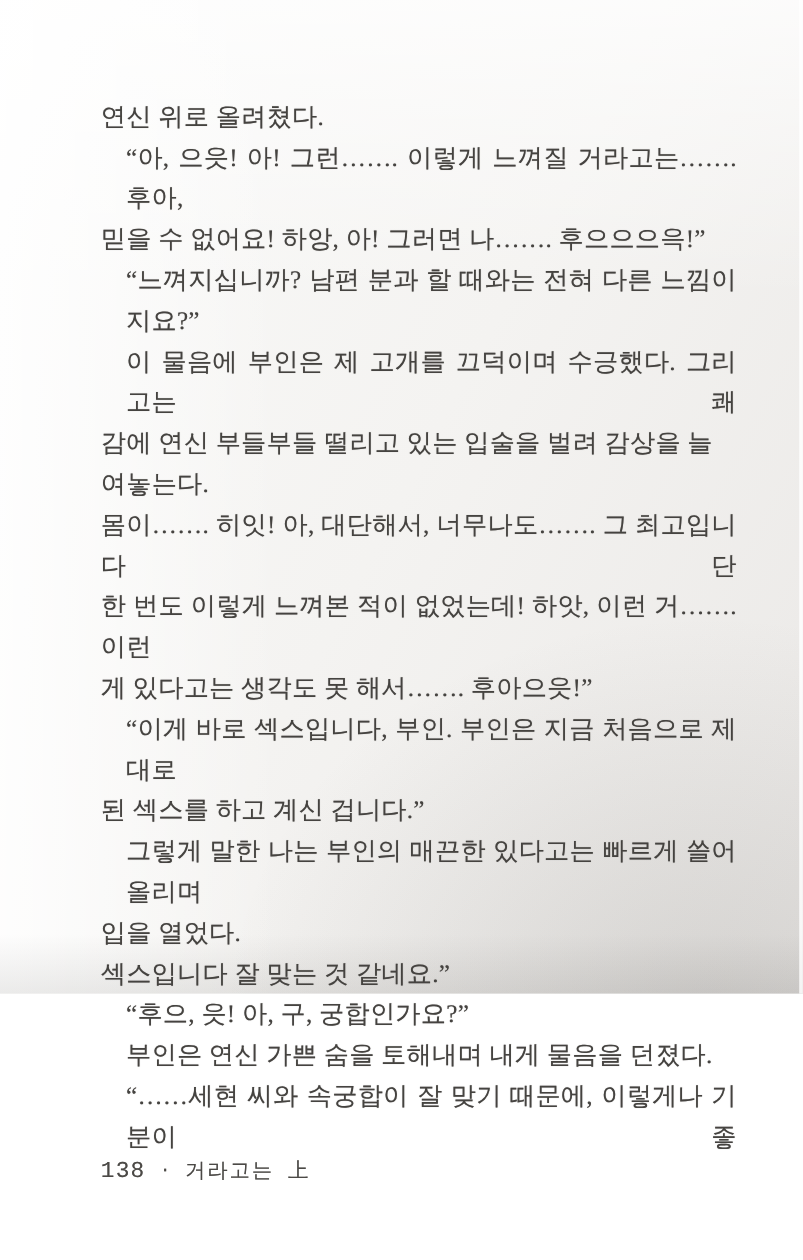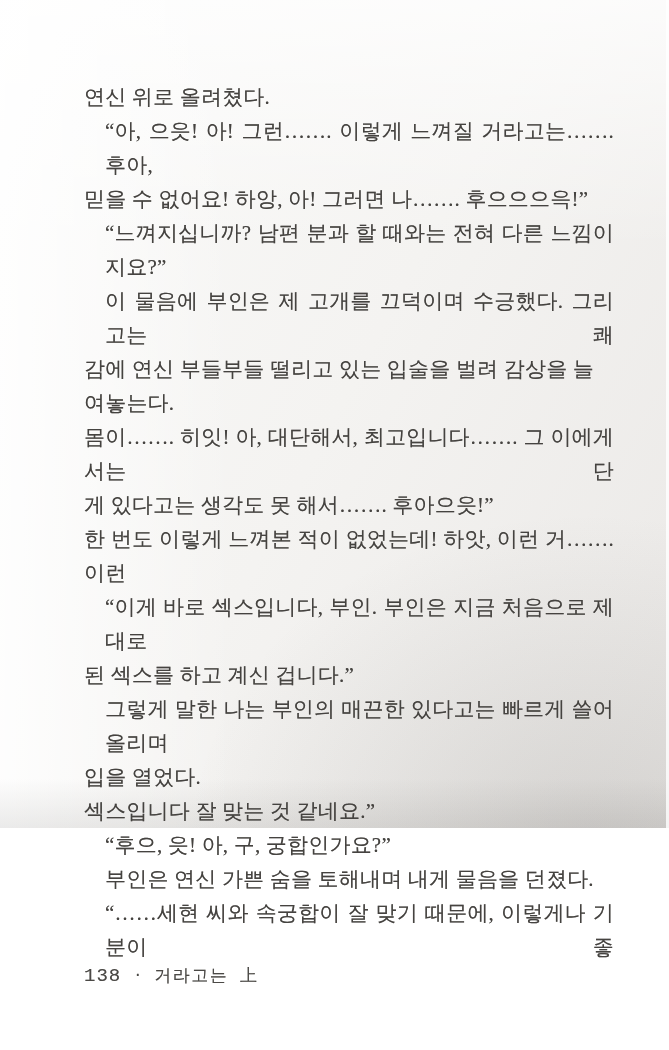--- a/index.html
+++ b/index.html
@@ -83,23 +83,23 @@
 <body>
 
 <div class="scan-page">
   <div class="text-block" id="text-block">
       <div class="line">연신 위로 올려쳤다.</div>
       <div class="line indent justify">“아, 으읏! 아! 그런……. 이렇게 느껴질 거라고는……. 후아,</div>
       <div class="line">믿을 수 없어요! 하앙, 아! 그러면 나……. 후으으으윽!”</div>
       <div class="line indent justify">“느껴지십니까? 남편 분과 할 때와는 전혀 다른 느낌이지요?”</div>
       <div class="line indent justify">이 물음에 부인은 제 고개를 끄덕이며 수긍했다. 그리고는 쾌</div>
       <div class="line">감에 연신 부들부들 떨리고 있는 입술을 벌려 감상을 늘여놓는다.</div>
-      <div class="line justify">몸이……. 히잇! 아, 대단해서, 최고입니다……. 그 이에게서는 단</div>
+      <div class="line justify">몸이……. 히잇! 아, 대단해서, 너무나도……. 그 최고입니다 단</div>
+      <div class="line justify">한 번도 이렇게 느껴본 적이 없었는데! 하앗, 이런 거……. 이런</div>
       <div class="line">게 있다고는 생각도 못 해서……. 후아으읏!”</div>
-      <div class="line justify">한 번도 이렇게 느껴본 적이 없었는데! 하앗, 이런 거……. 이런</div>
       <div class="line indent justify">“이게 바로 섹스입니다, 부인. 부인은 지금 처음으로 제대로</div>
       <div class="line">된 섹스를 하고 계신 겁니다.”</div>
       <div class="line indent justify">그렇게 말한 나는 부인의 매끈한 있다고는 빠르게 쓸어 올리며</div>
       <div class="line">입을 열었다.</div>
       <div class="line">섹스입니다 잘 맞는 것 같네요.”</div>
       <div class="line indent">“후으, 읏! 아, 구, 궁합인가요?”</div>
       <div class="line indent">부인은 연신 가쁜 숨을 토해내며 내게 물음을 던졌다.</div>
       <div class="line indent justify">“……세현 씨와 속궁합이 잘 맞기 때문에, 이렇게나 기분이 좋</div>
     </div>
   <div class="footer">

